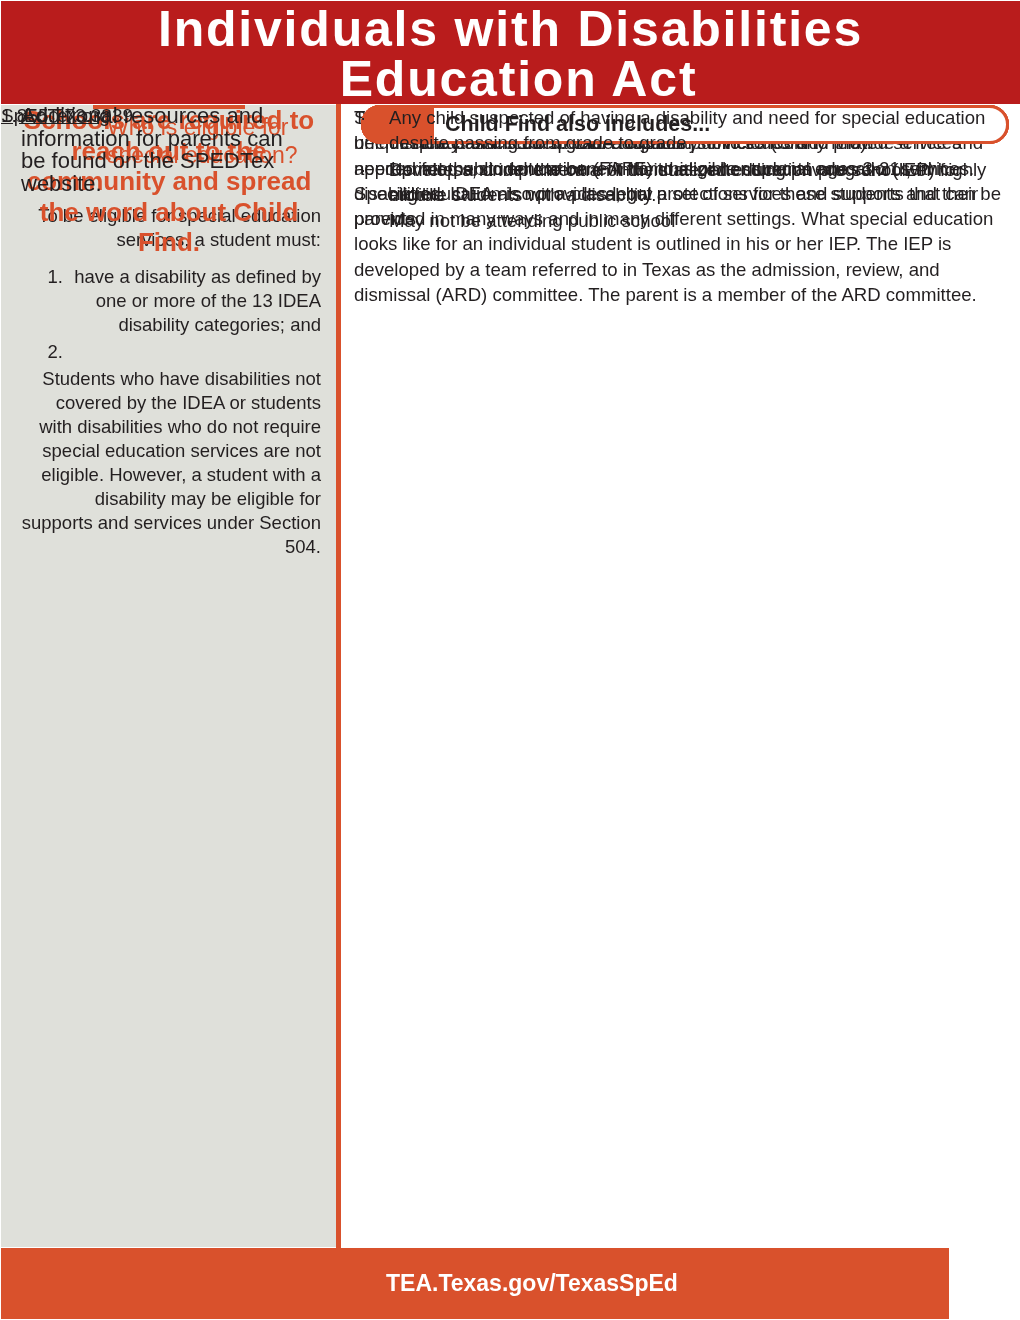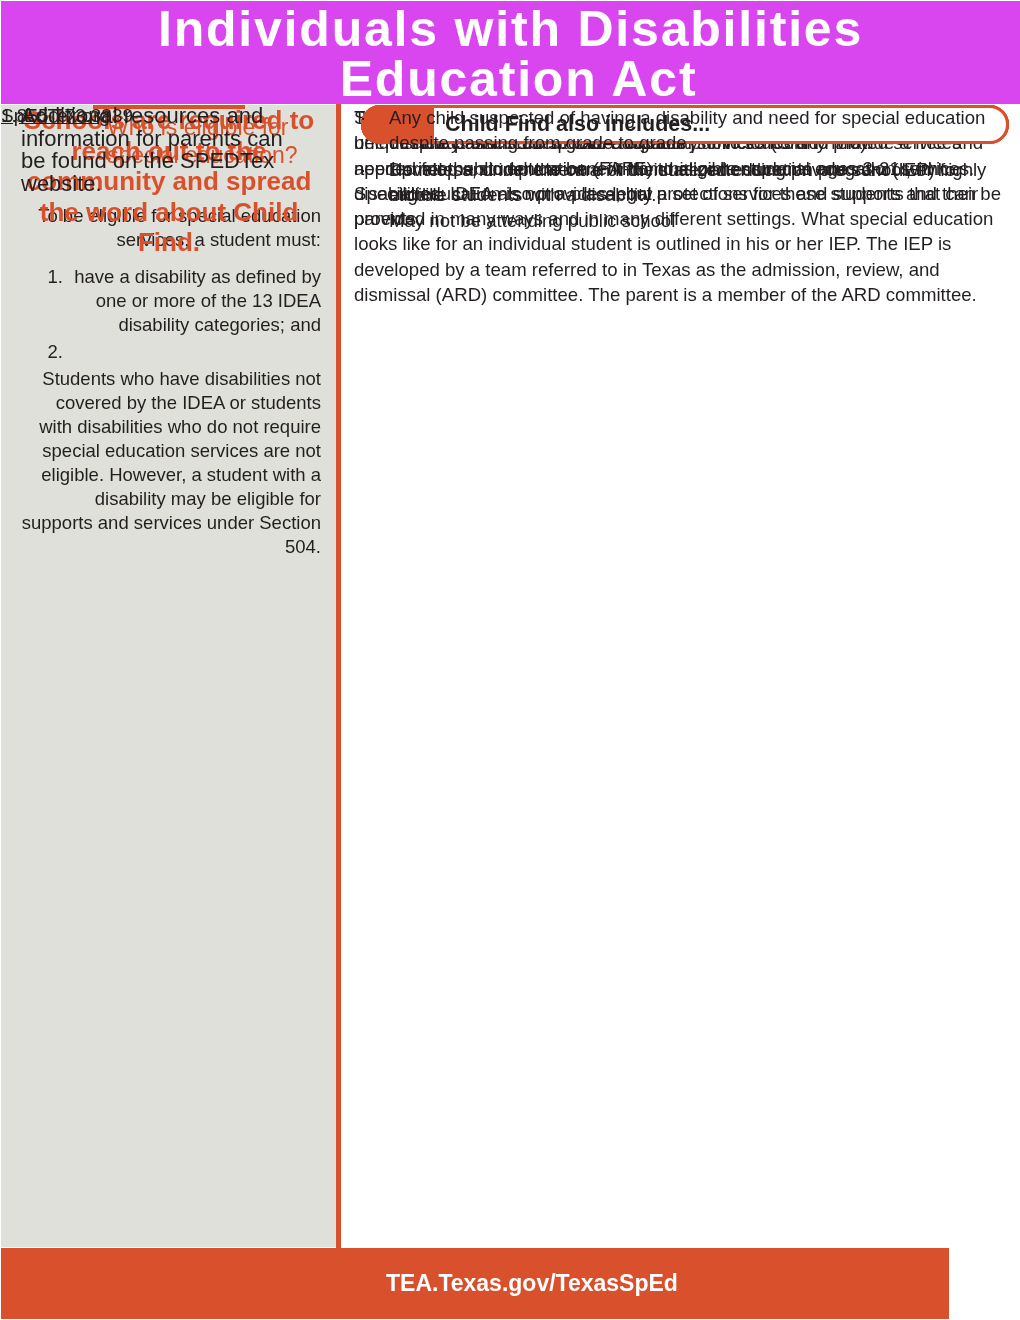--- a/index.html
+++ b/index.html
@@ -1,21 +1,21 @@
 <!DOCTYPE html>
 <html><head>
 <meta charset="utf-8">
 <title>IDEA Fact Sheet</title>
 <style>
   html,body{margin:0;padding:0;}
   body{width:1020px;height:1320px;background:#ffffff;font-family:"Liberation Sans",sans-serif;overflow:hidden;}
   .page{position:relative;width:1020px;height:1320px;background:#ffffff;}
 
   
-  .header{position:absolute;left:1px;top:1px;width:1019px;height:103px;background:#d946ef;}
+  .header{position:absolute;left:1px;top:1px;width:1019px;height:103px;background:#b91c1c;}
   .header .hl{position:absolute;left:0;width:1019px;color:#fff;font-weight:bold;font-size:50px;
               line-height:50px;letter-spacing:1.8px;white-space:nowrap;text-align:center;}
   .header .hl1{top:3px;}
   .header .hl2{top:53px;padding-left:8px;}
 
   
   .sidebar{position:absolute;left:1px;top:105px;width:335px;height:1142px;background:#DFE0DA;}
   .sidebar-rule{position:absolute;left:336px;top:104px;width:5px;height:1144px;background:#D9512C;}
 
   .side-head{position:absolute;left:27px;top:8px;width:300px;}

